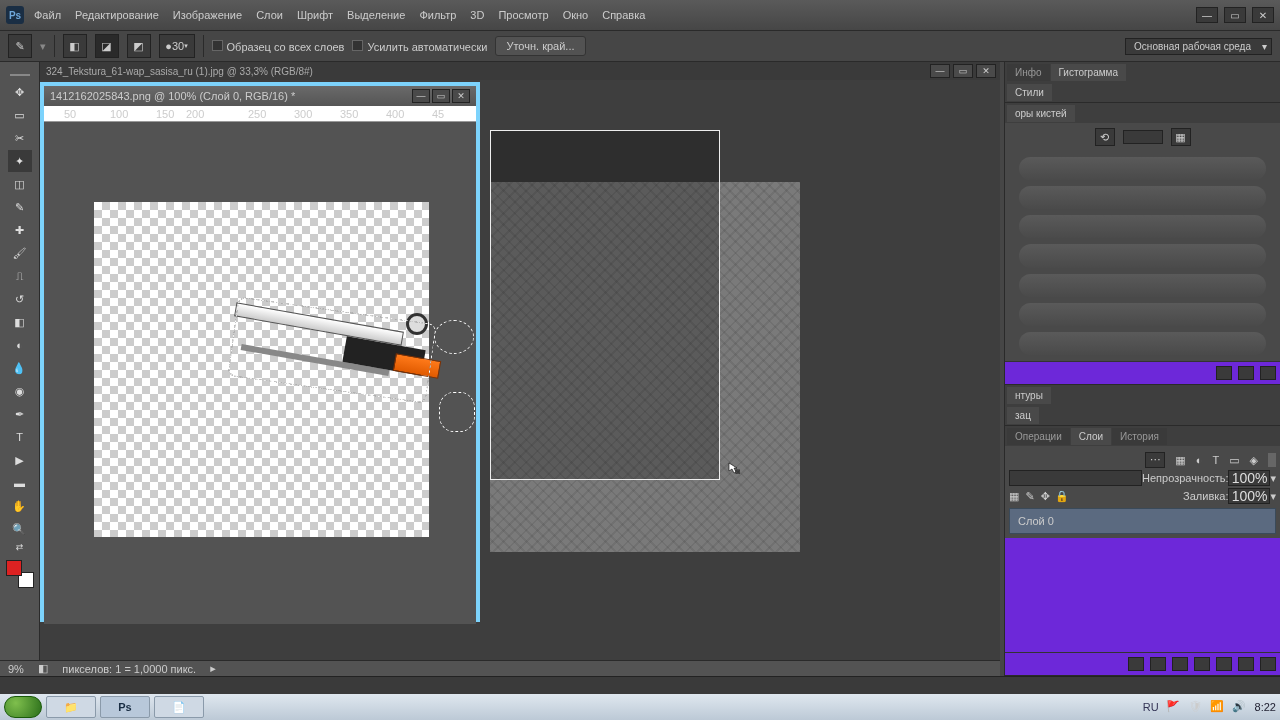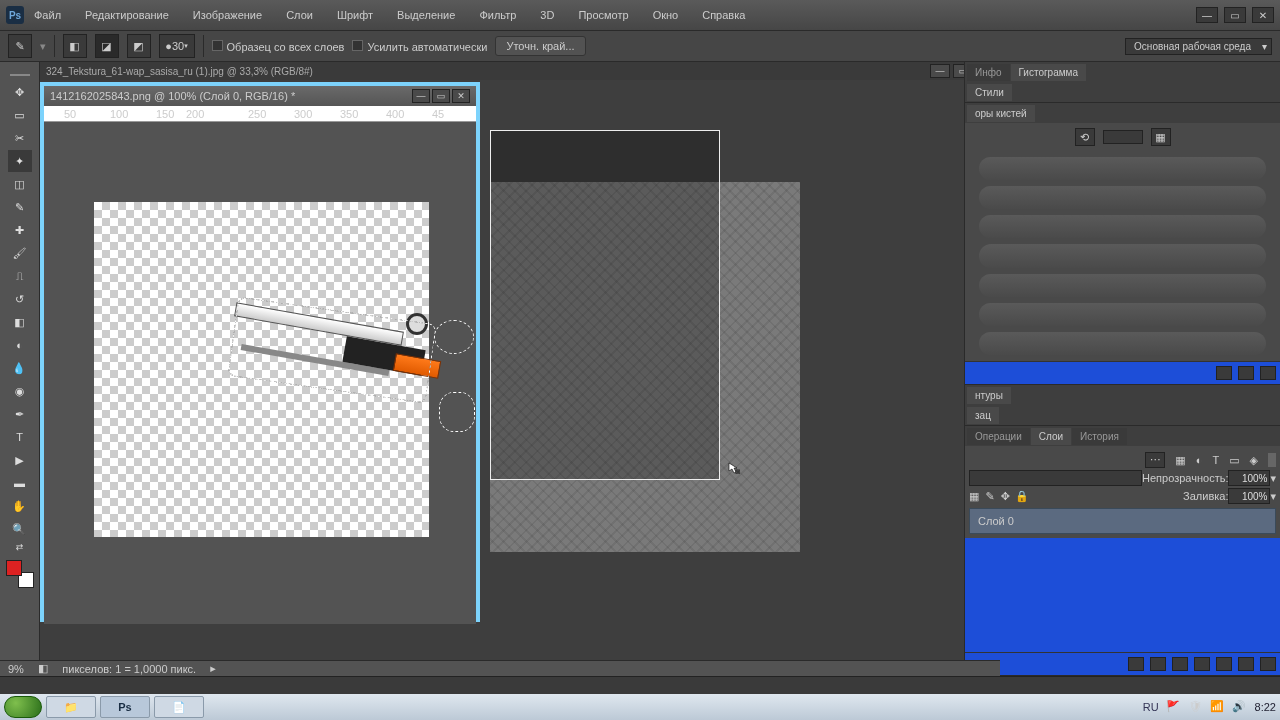--- a/index.html
+++ b/index.html
@@ -1,19 +1,19 @@
 <!DOCTYPE html>
 <html><head>
 <meta charset="utf-8">
 <style>
 *{margin:0;padding:0;box-sizing:border-box;font-family:Tahoma,Arial,sans-serif;font-size:11px;color:#ccc;user-select:none}
 body{background:#464646;width:1280px;height:720px;overflow:hidden;position:relative}
 .titlebar{height:30px;background:linear-gradient(#5a5a5a,#464646);display:flex;align-items:center;padding:0 6px}
 .titlebar .ps-logo{width:18px;height:18px;background:#1a2e44;border-radius:3px;display:flex;align-items:center;justify-content:center;color:#6fa8dc;font-weight:bold;font-size:10px;margin-right:10px}
-.menu{display:flex;gap:24px}
+.menu{display:flex;gap:14px}
 .menu span{cursor:pointer}
 .win-controls{margin-left:auto;display:flex;gap:6px}
 .win-controls div{width:22px;height:16px;background:#3a3a3a;border:1px solid #222;display:flex;align-items:center;justify-content:center;cursor:pointer;font-size:10px}
 .optbar{height:32px;background:#464646;border-top:1px solid #2a2a2a;border-bottom:1px solid #2a2a2a;display:flex;align-items:center;padding:0 8px;gap:8px}
 .optbar .ico{width:24px;height:24px;background:#3a3a3a;border:1px solid #222;display:inline-flex;align-items:center;justify-content:center}
 .optbar .brush{width:36px;height:24px;background:#3a3a3a;border:1px solid #222;display:flex;align-items:center;justify-content:center;font-size:9px}
 .optbar .chk{width:11px;height:11px;background:#333;border:1px solid #666;display:inline-block;margin-right:4px}
 .optbar .btn{background:#525252;border:1px solid #333;padding:3px 10px;border-radius:3px}
 .main{position:absolute;top:62px;left:40px;right:280px;bottom:60px;background:#3e3e3e}
 .toolbox{position:absolute;top:62px;left:0;width:40px;bottom:60px;background:#535353;border-right:1px solid #2a2a2a;display:flex;flex-direction:column;align-items:center;padding-top:6px;gap:1px}
@@ -30,31 +30,31 @@
 .docwin .tb{height:20px;background:linear-gradient(#6a6a6a,#555);display:flex;align-items:center;padding:0 6px;font-size:10px}
 .docwin .tb .wc{margin-left:auto;display:flex;gap:2px}
 .docwin .tb .wc div{width:18px;height:14px;background:#4a4a4a;border:1px solid #222;display:flex;align-items:center;justify-content:center;font-size:9px;cursor:pointer}
 .ruler-h{height:16px;background:#fff;border-bottom:1px solid #999;position:relative;font-size:8px;color:#555}
 .ruler-h span{position:absolute;top:2px}
 .canvas-area{position:relative;background:#535353;overflow:hidden}
 .checker{background-image:linear-gradient(45deg,#ccc 25%,transparent 25%),linear-gradient(-45deg,#ccc 25%,transparent 25%),linear-gradient(45deg,transparent 75%,#ccc 75%),linear-gradient(-45deg,transparent 75%,#ccc 75%);background-size:16px 16px;background-position:0 0,0 8px,8px -8px,-8px 0;background-color:#fff}
 .texture{background:#7a7a7a;background-image:repeating-linear-gradient(45deg,rgba(0,0,0,.08) 0 2px,transparent 2px 8px),repeating-linear-gradient(-45deg,rgba(0,0,0,.08) 0 2px,transparent 2px 8px)}
 .drag-outline{position:absolute;border:1px solid #eee;background:rgba(0,0,0,.25)}
 .cursor-plus{position:absolute;width:12px;height:12px}
-.panels{position:absolute;top:62px;right:0;width:316px;bottom:44px;background:#1d4ed8;border-left:1px solid #2a2a2a;display:flex;flex-direction:column}
+.panels{position:absolute;top:62px;right:0;width:276px;bottom:44px;background:#6d28d9;border-left:1px solid #2a2a2a;display:flex;flex-direction:column}
 .pgroup{border-bottom:1px solid #2a2a2a}
 .ptabs{height:20px;background:#3e3e3e;display:flex;align-items:center;gap:1px;padding-left:2px}
 .ptabs span{padding:3px 8px;font-size:10px;background:#494949;cursor:pointer}
 .ptabs span.off{background:#3a3a3a;color:#999}
 .pbody{background:#494949;padding:4px;font-size:10px}
 .brush-presets{display:flex;flex-direction:column;gap:2px;max-height:210px;overflow:hidden}
 .brush-row{height:28px;background:linear-gradient(#5a5a5a,#4a4a4a);border-radius:14px;margin:2px 10px}
 .layer-row{background:#5b6a80;padding:6px 8px;border:1px solid #3a4a5a;margin-top:4px}
 .field{display:flex;align-items:center;margin:2px 0}
-.field input{width:42px;height:16px;background:#3a3a3a;border:1px solid #222;color:#ddd;font-size:10px;text-align:right;padding-right:2px}
+.field input{width:42px;height:16px;background:#3a3a3a;border:1px solid #222;color:#ddd;font-size:14px;text-align:right;padding-right:2px}
 .mini-icons{display:flex;gap:6px;padding:4px;justify-content:flex-end;border-top:1px solid #333}
 .mini-icons div{width:16px;height:14px;background:#3a3a3a;border:1px solid #222}
 .status{position:absolute;left:0;bottom:44px;right:280px;height:16px;background:#535353;border-top:1px solid #2a2a2a;display:flex;align-items:center;padding:0 8px;font-size:10px;color:#bbb;gap:14px}
 .appfoot{position:absolute;left:0;right:0;bottom:26px;height:18px;background:#3a3a3a;border-top:1px solid #222}
 .taskbar{position:absolute;left:0;right:0;bottom:0;height:26px;background:linear-gradient(#dfe7ef,#bcc9d6);display:flex;align-items:center;padding:0 4px;gap:4px}
 .taskbar .start{width:38px;height:22px;border-radius:12px;background:radial-gradient(circle at 30% 30%,#7fbf4d,#2a6e1a);border:1px solid #1a5a0a}
 .taskbar .titem{width:50px;height:22px;background:#cfd9e4;border:1px solid #8a9aaa;border-radius:2px;display:flex;align-items:center;justify-content:center}
 .taskbar .titem.active{background:#b8c8da}
 .tray{margin-left:auto;display:flex;align-items:center;gap:8px;font-size:10px;color:#333}
 .tray .ic{width:14px;height:14px}

